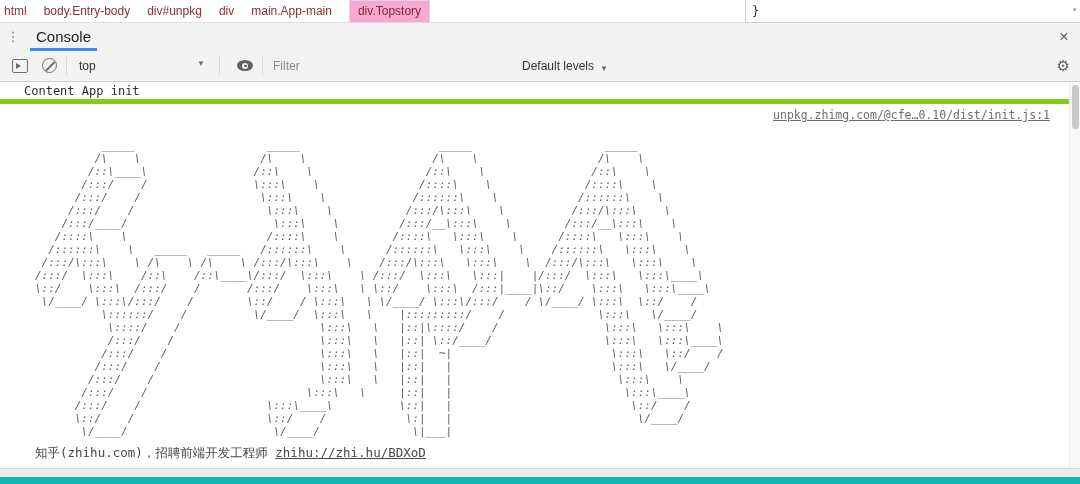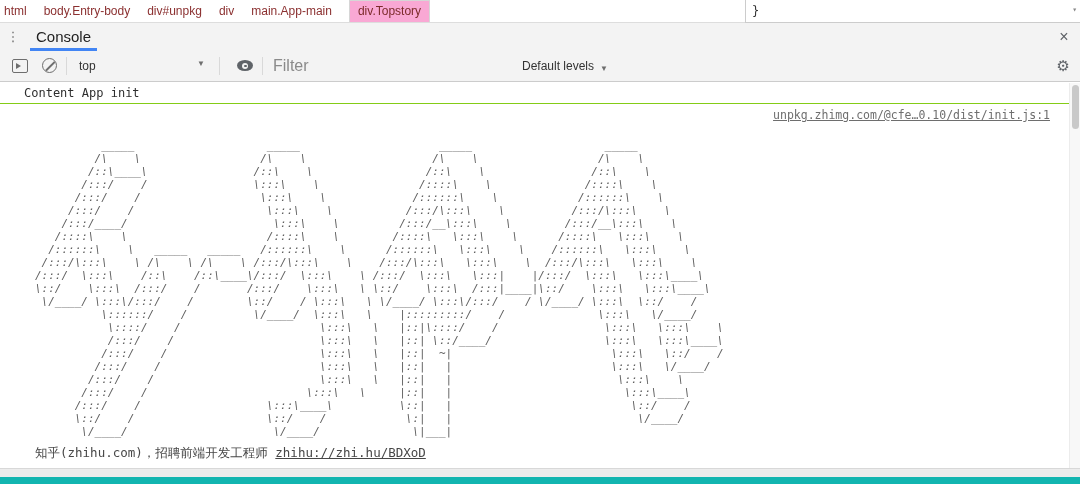--- a/index.html
+++ b/index.html
@@ -52,31 +52,31 @@
   .ctx-select { display:flex; align-items:flex-start; width:140px; font-size:12px; color:#333;
                 padding-left:6px; cursor:pointer; }
   .ctx-select .caret { margin-left:auto; margin-right:8px; font-size:8px; color:#6e6e6e; }
   .icon-eye { width:16px; height:11px; background:#5f6368; border-radius:50% / 50%;
               margin:3px 0 0 3px; position:relative; }
   .icon-eye::after { content:""; position:absolute; left:5px; top:2.5px; width:6px; height:6px;
                      background:#f3f3f3; border-radius:50%; }
   .icon-eye::before { content:""; position:absolute; left:7px; top:4.5px; width:2.5px; height:2.5px;
                       background:#5f6368; border-radius:50%; z-index:2; }
   .filter-input { width:235px; height:20px; border:none; outline:none; background:transparent;
-                  font-size:16px; color:#333; margin-left:4px; }
+                  font-size:12px; color:#333; margin-left:4px; }
   .filter-input::placeholder { color:#8a8a8a; }
   .levels { display:flex; align-items:flex-end; font-size:12px; color:#333; margin-left:14px; cursor:pointer; }
   .levels .caret { margin-left:6px; font-size:8px; color:#6e6e6e; }
   .gear { margin-left:auto; margin-right:10px; font-size:15px; color:#5f6368; cursor:pointer;
           font-family:"DejaVu Sans", sans-serif; }
 
   
   .console-out { position:absolute; top:83px; left:0; width:1080px; height:385px;
                  background:#fff; font-family:"DejaVu Sans Mono", monospace; }
-  .c-row1 { height:21px; border-bottom:1px solid #84cc16; display:flex; align-items:center;
+  .c-row1 { height:21px; border-bottom:5px solid #84cc16; display:flex; align-items:center;
             padding:0 30px 0 24px; }
   .c-msg { font-size:12px; color:#2e2e2e; }
   .c-link { margin-left:auto; font-size:11.5px; color:#6e6e6e; text-decoration:underline;
             cursor:pointer; white-space:nowrap; }
   .c-row2 { position:relative; padding:2px 30px 0 35px; }
   .c-link2 { position:absolute; top:4px; right:30px; font-size:11.5px; color:#6e6e6e;
              text-decoration:underline; cursor:pointer; }
   .ascii { font-family:"DejaVu Sans Mono", monospace; font-size:11px; line-height:13px;
            color:#606060; white-space:pre; margin-top:33px;font-style:italic; }
   .c-footer { margin-top:7px; font-size:12.5px; color:#474747; font-family:"DejaVu Sans Mono", monospace; }

